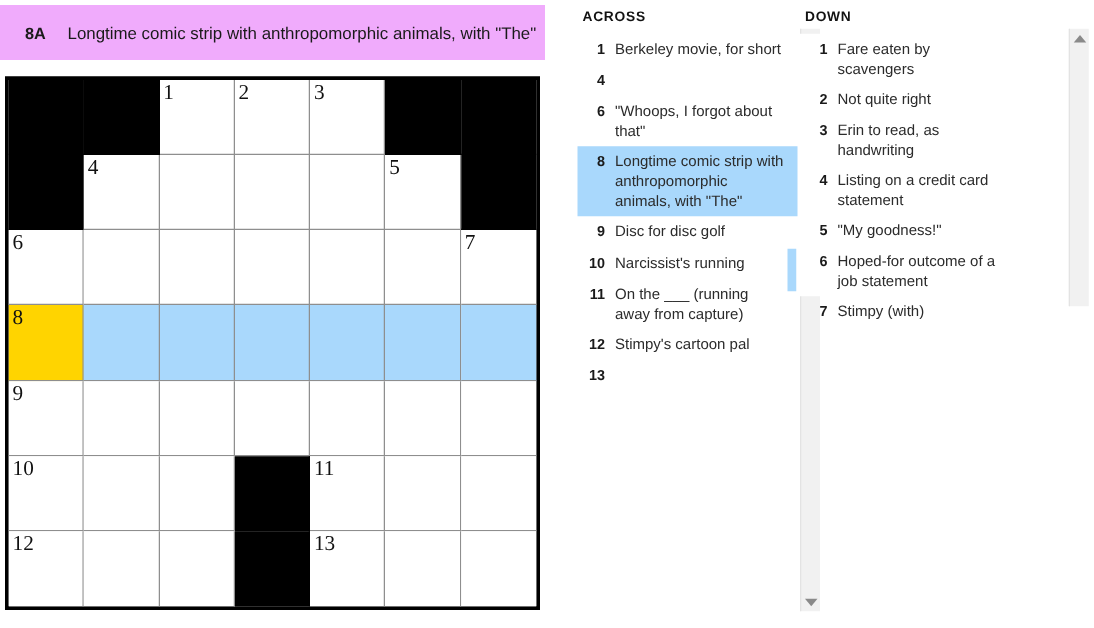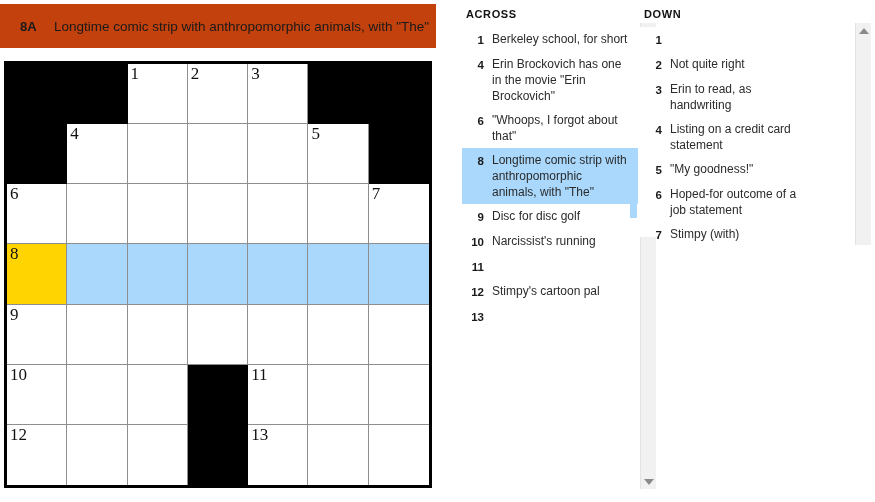--- a/index.html
+++ b/index.html
@@ -19,21 +19,21 @@
   #left-pane {
     position: absolute;
     left: 0; top: 0;
     width: 440px; height: 502px;
   }
 
   #clue-banner {
     position: absolute;
     left: 0; top: 4px;
     width: 436px; height: 44px;
-    background: #c2410c;
+    background: #f0abfc;
     display: flex;
     align-items: center;
   }
   #clue-banner .cb-num {
     font-size: 13px;
     font-weight: bold;
     color: #1a1a1a;
     padding-left: 20px;
     width: 54px;
     flex: none;
@@ -259,44 +259,44 @@
           <div class="cell r7"></div>
         </div>
     </div>
   </div>
 
   <div class="clue-col" id="across-col">
     <div class="col-head">ACROSS</div>
     <div class="list-box" id="across-list">
         <div class="clue">
           <span class="num">1</span>
-          <span class="txt">Berkeley school, for short</span>
+          <span class="txt">Berkeley movie, for short</span>
         </div>
         <div class="clue">
           <span class="num">4</span>
-          <span class="txt">Erin Brockovich has one in the movie "Erin Brockovich"</span>
         </div>
         <div class="clue">
           <span class="num">6</span>
           <span class="txt">"Whoops, I forgot about that"</span>
         </div>
         <div class="clue selected">
           <span class="num">8</span>
           <span class="txt">Longtime comic strip with anthropomorphic animals, with "The"</span>
         </div>
         <div class="clue">
           <span class="num">9</span>
           <span class="txt">Disc for disc golf</span>
         </div>
         <div class="clue">
           <span class="num">10</span>
           <span class="txt">Narcissist's running</span>
         </div>
         <div class="clue">
           <span class="num">11</span>
+          <span class="txt">On the ___ (running away from capture)</span>
         </div>
         <div class="clue">
           <span class="num">12</span>
           <span class="txt">Stimpy's cartoon pal</span>
         </div>
         <div class="clue">
           <span class="num">13</span>
         </div>
       </div>
   </div>
@@ -309,20 +309,21 @@
     <div class="arrow down">
         <i></i>
       </div>
   </div>
 
   <div class="clue-col" id="down-col">
     <div class="col-head">DOWN</div>
     <div class="list-box" id="down-list">
         <div class="clue">
           <span class="num">1</span>
+          <span class="txt">Fare eaten by scavengers</span>
         </div>
         <div class="clue">
           <span class="num">2</span>
           <span class="txt">Not quite right</span>
         </div>
         <div class="clue">
           <span class="num">3</span>
           <span class="txt">Erin to read, as handwriting</span>
         </div>
         <div class="clue">

